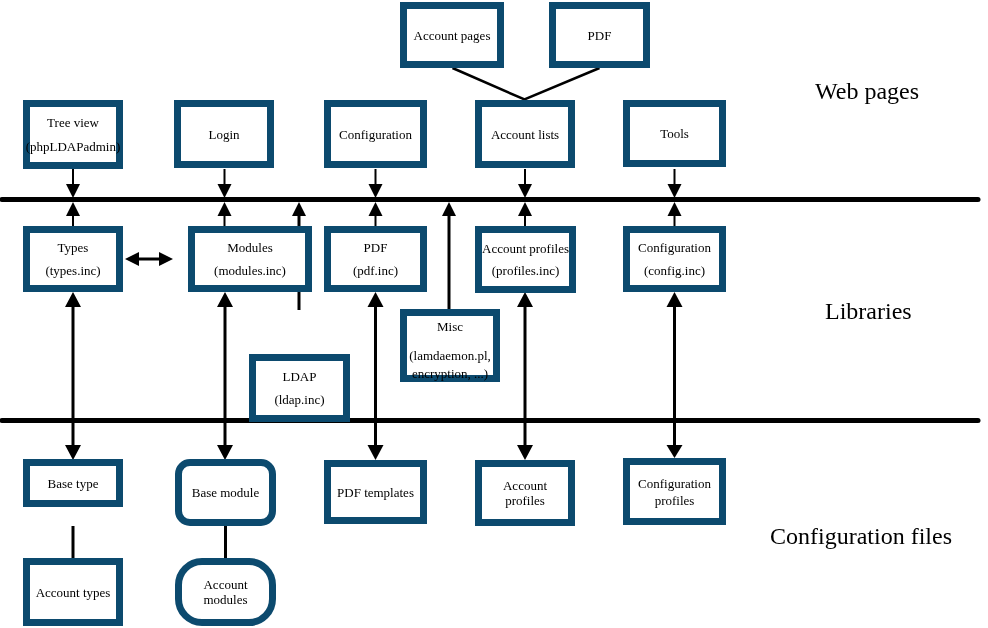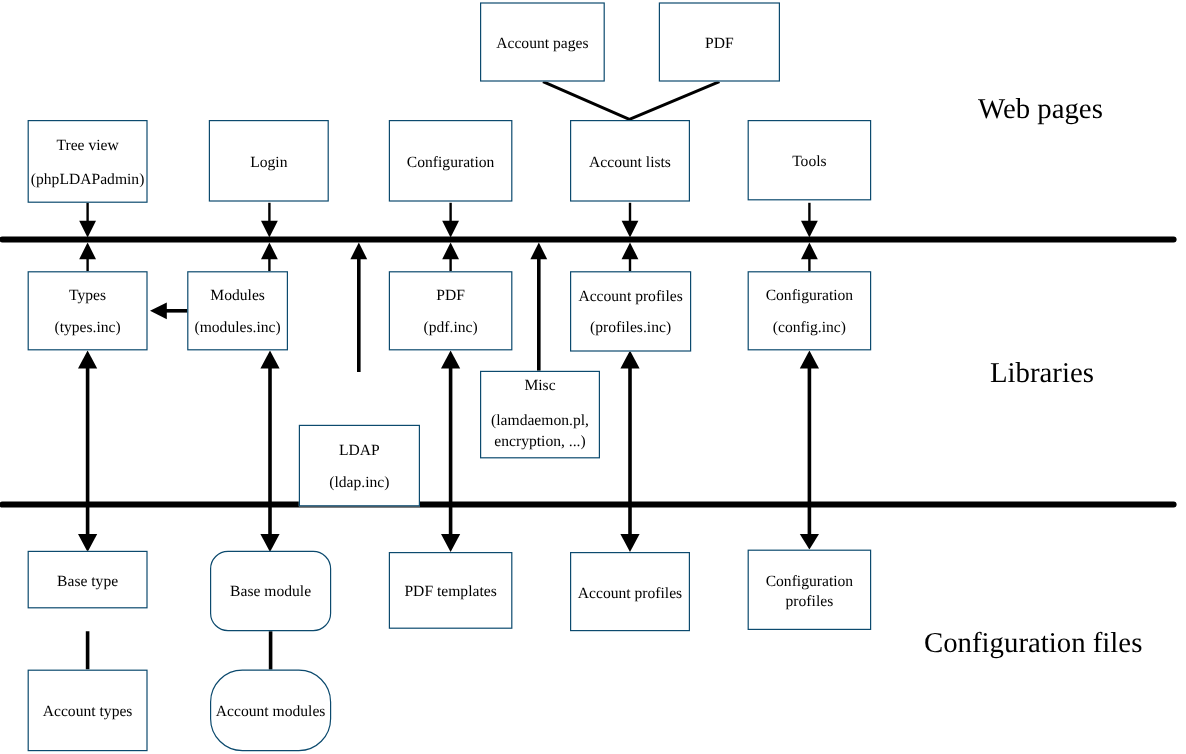--- a/index.html
+++ b/index.html
@@ -9,21 +9,21 @@
     height: 628px;
     background: #ffffff;
     font-family: "Liberation Serif", serif;
     color: #000000;
     overflow: hidden;
   }
   #wires { position: absolute; left: 0; top: 0; width: 988px; height: 628px; }
   .b {
     position: absolute;
     box-sizing: border-box;
-    border: 1px solid #0c4a6e;
+    border: 7px solid #0c4a6e;
     background: #ffffff;
     font-size: 13px;
     line-height: 15px;
     display: flex;
     flex-direction: column;
     align-items: center;
     text-align: center;
     z-index: 2;
   }
   .b.single  { justify-content: center; }
@@ -163,21 +163,21 @@
     <span>Account lists</span>
   </div>
   <div class="b single" style="left:623px; top:100px; width:103px; height:67px;">
     <span>Tools</span>
   </div>
 
   <div class="b twoline" style="left:23px; top:226px; width:100px; height:66px;">
     <span>Types</span>
     <span>(types.inc)</span>
   </div>
-  <div class="b twoline" style="left:156px; top:226px; width:84px; height:66px;">
+  <div class="b twoline" style="left:188px; top:226px; width:124px; height:66px;">
     <span>Modules</span>
     <span>(modules.inc)</span>
   </div>
   <div class="b twoline" style="left:324px; top:226px; width:103px; height:66px;">
     <span>PDF</span>
     <span>(pdf.inc)</span>
   </div>
   <div class="b twoline" style="left:475px; top:226px; width:101px; height:67px;">
     <span>Account profiles</span>
     <span>(profiles.inc)</span>

